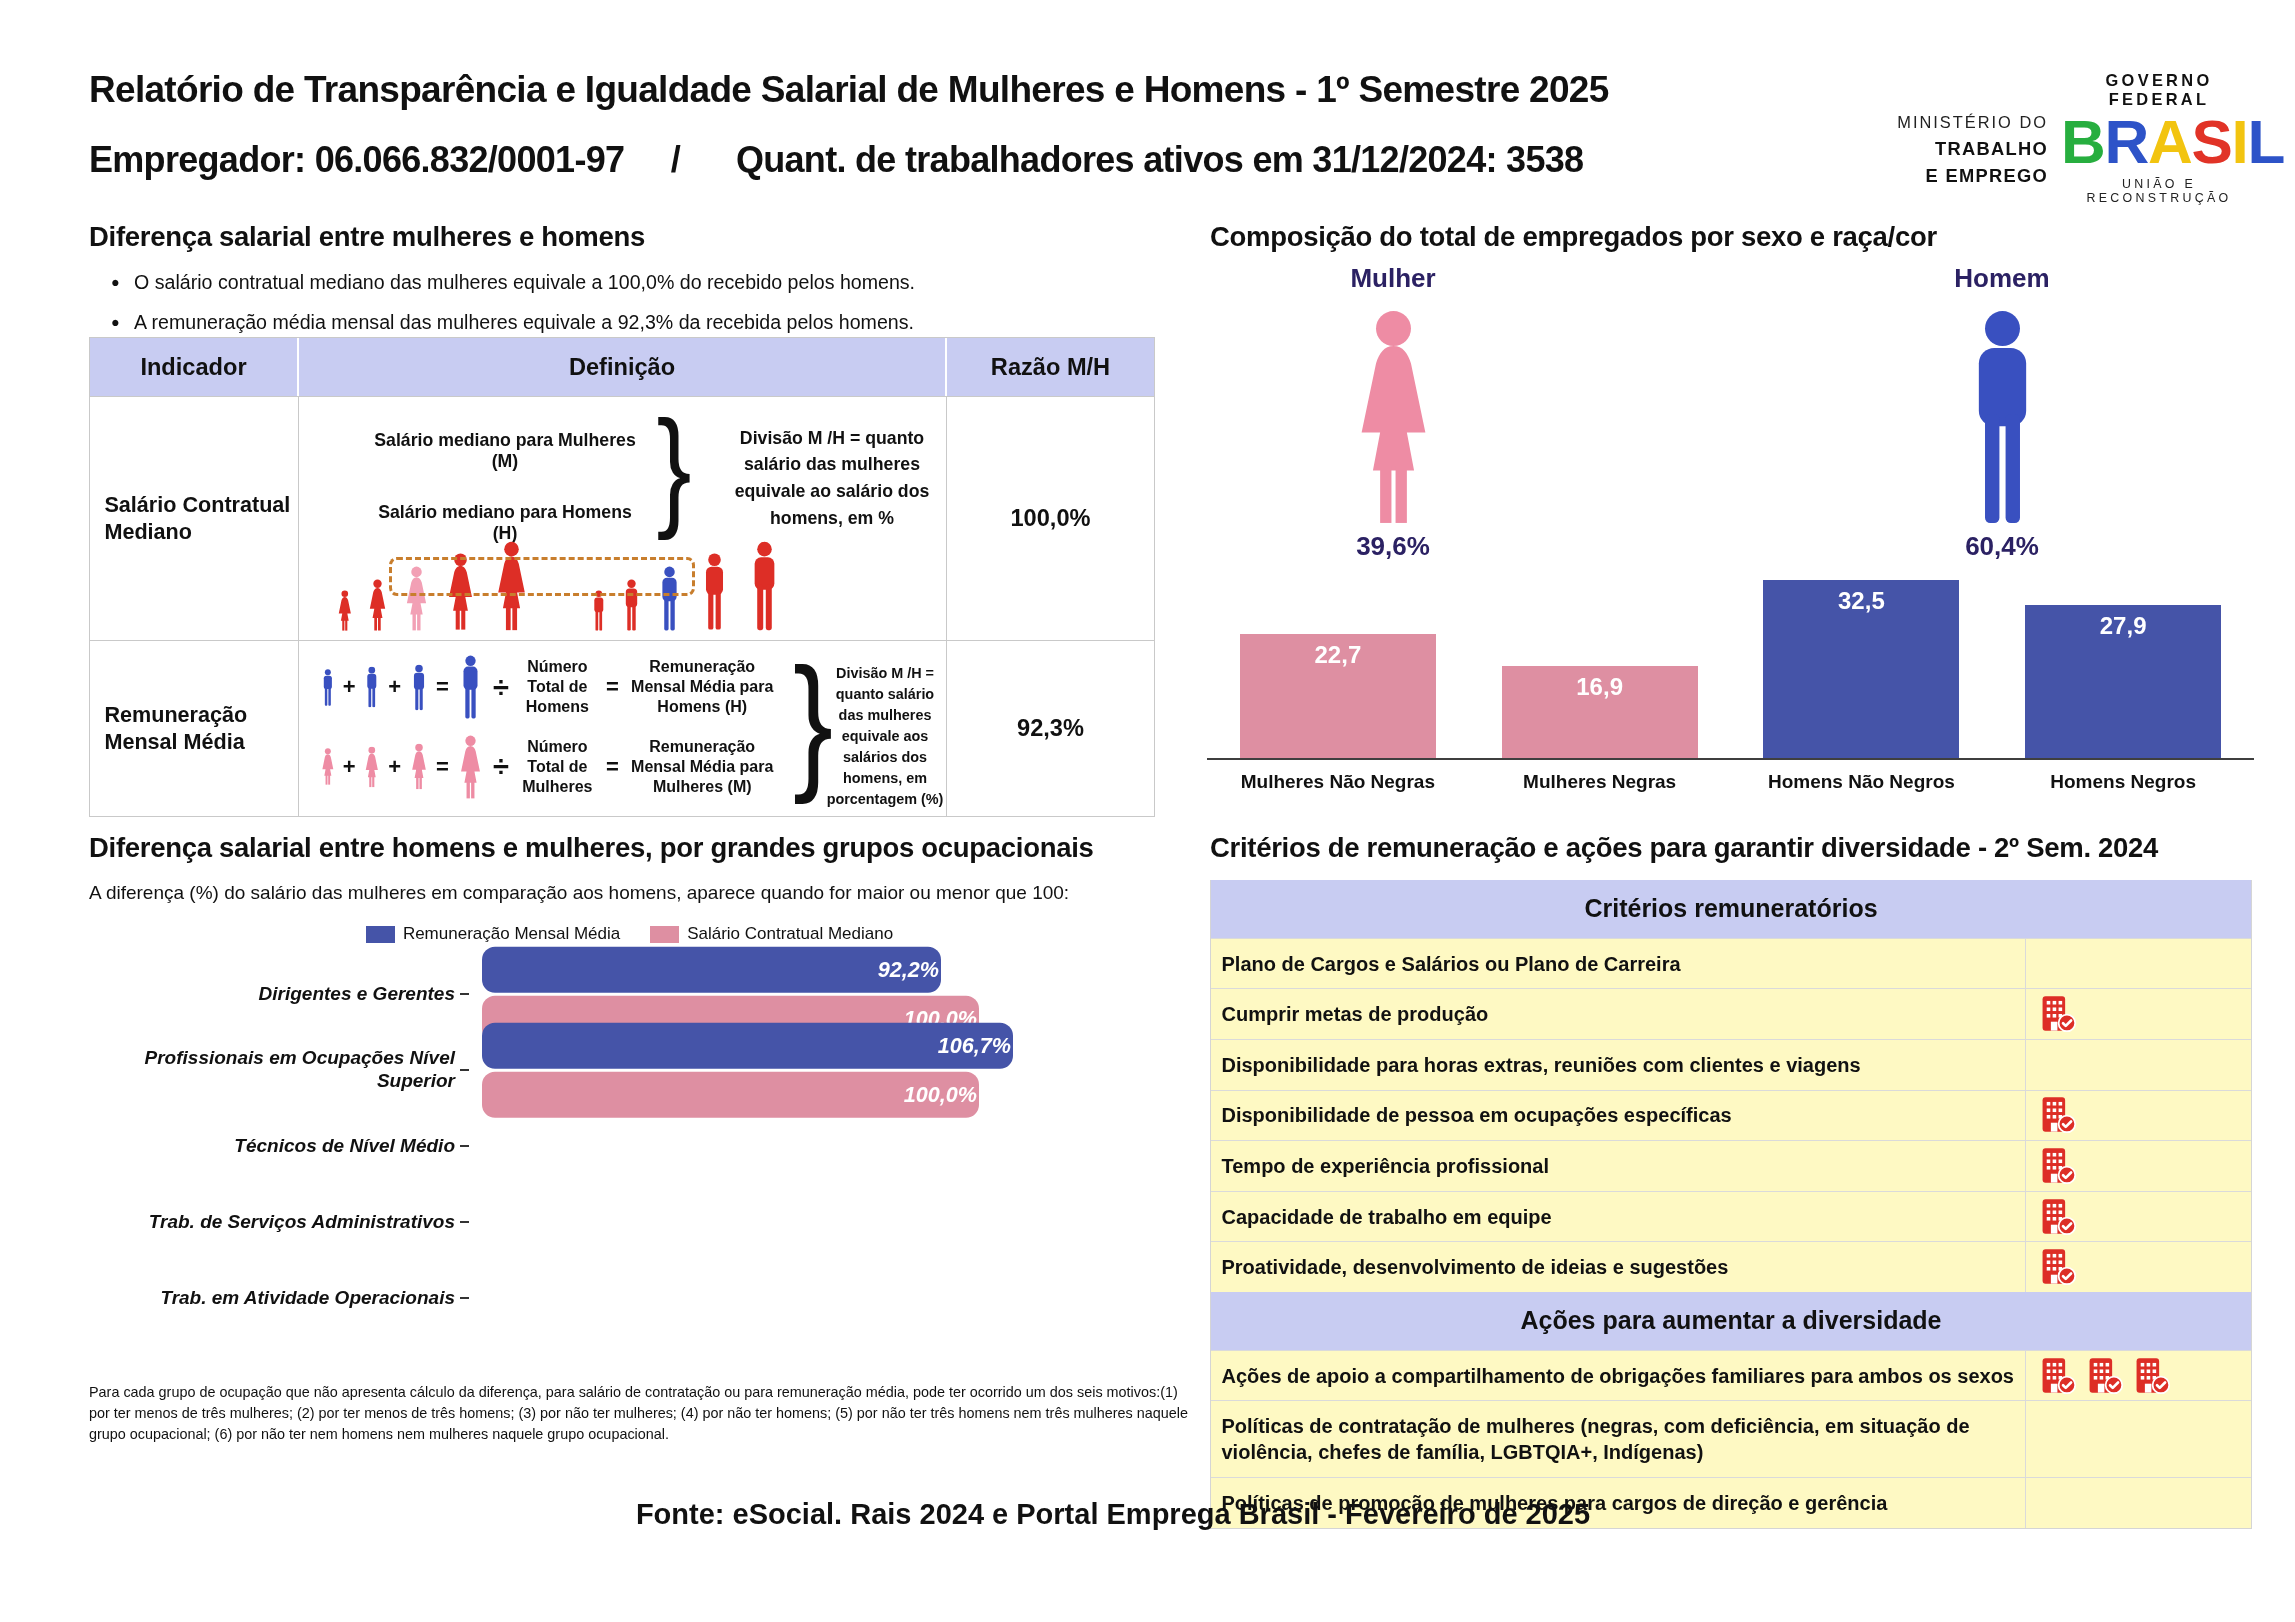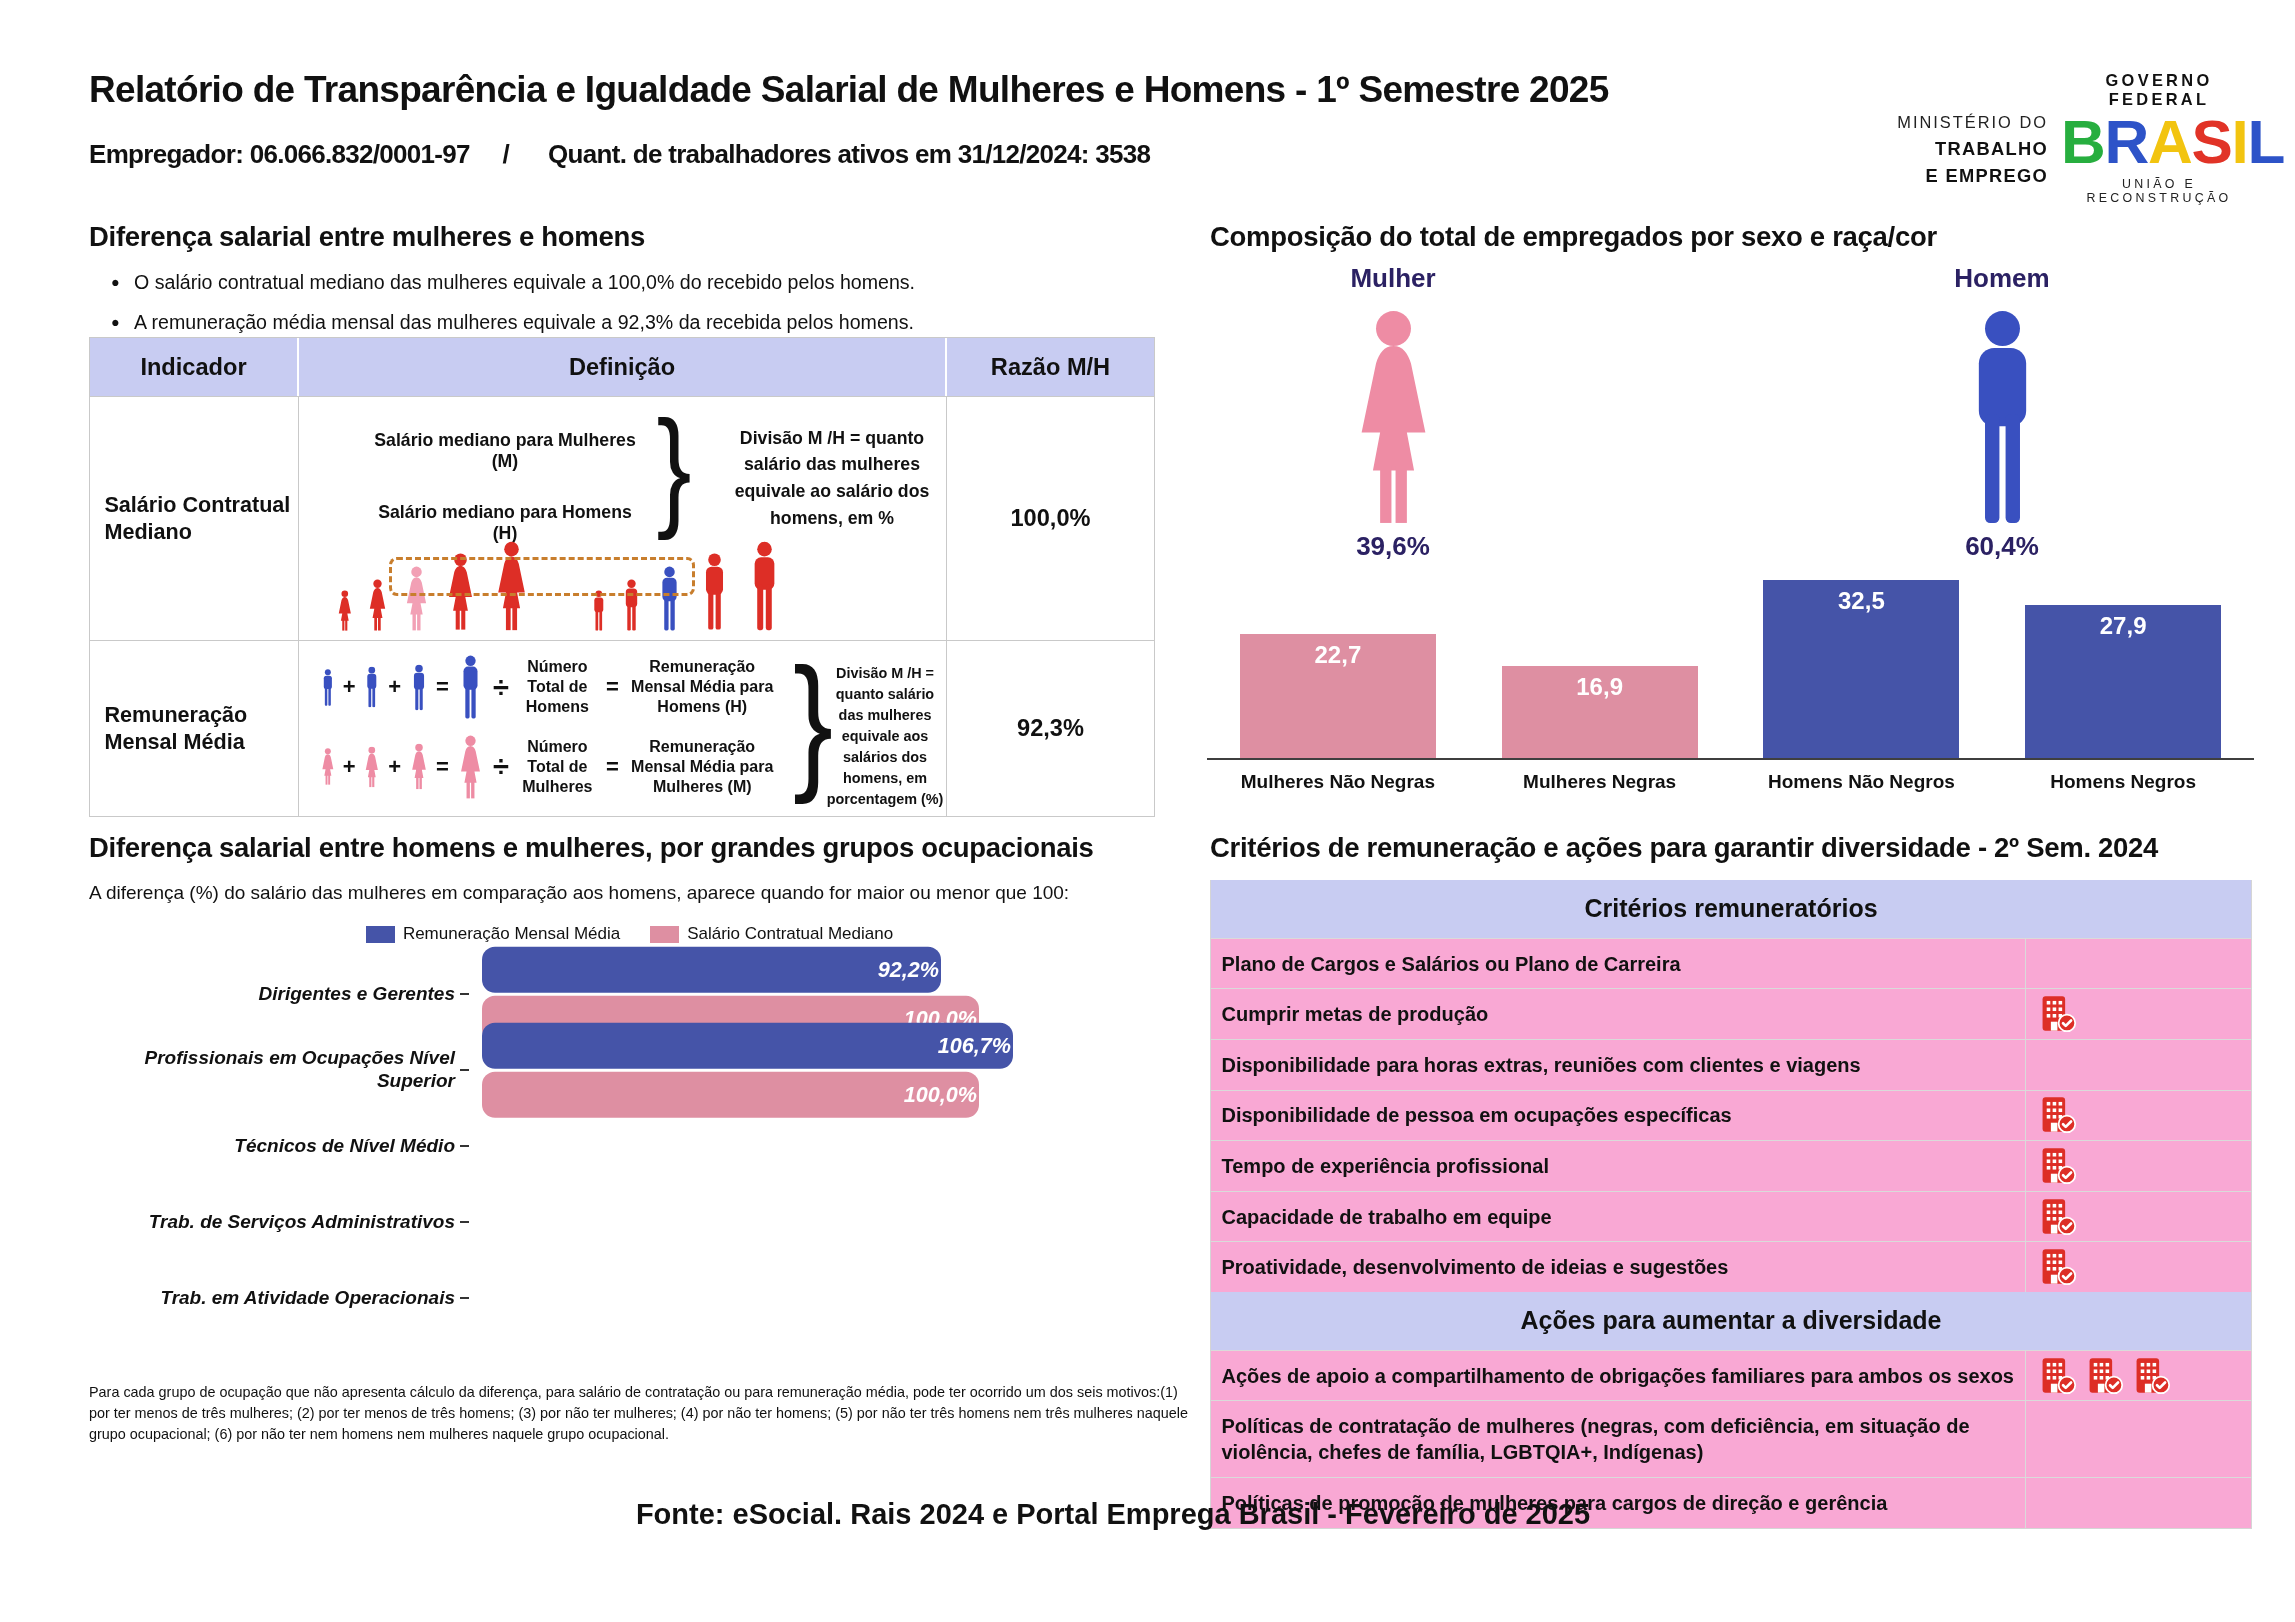--- a/index.html
+++ b/index.html
@@ -3,21 +3,21 @@
 <meta charset="utf-8">
 <style>
   * { box-sizing: border-box; margin: 0; padding: 0; }
   html,body { background:#fff; }
   body { width:2295px; height:1622px; font-family:"Liberation Sans", sans-serif; color:#111; position:relative; }
   #page { position:absolute; inset:0; overflow:hidden; }
 
   
   .hdr { position:absolute; left:89px; top:69px; }
   .hdr-title { font-size:37px; font-weight:bold; letter-spacing:-0.7px; }
-  .hdr-emp { font-size:26px; font-weight:bold; margin-top:27.5px; white-space:pre-wrap; letter-spacing:-0.7px; }
+  .hdr-emp { font-size:36px; font-weight:bold; margin-top:27.5px; white-space:pre-wrap; letter-spacing:-0.7px; }
 
   .ministry { position:absolute; left:1858px; top:110px; width:190px; text-align:right; line-height:1.5; }
   .ministry .m1 { font-size:16.4px; letter-spacing:2px; color:#222; }
   .ministry .m2, .ministry .m3 { font-size:18.3px; font-weight:bold; letter-spacing:1.3px; color:#111; }
 
   .gov { position:absolute; left:2061px; top:71px; width:196px; text-align:center; }
   .gov-top { font-size:16.4px; font-weight:bold; letter-spacing:3.3px; }
   .gov-word { font-size:62px; font-weight:900; line-height:1.0; letter-spacing:-1.3px; margin-top:2px; }
   .gov-bottom { font-size:12.4px; letter-spacing:3.3px; margin-top:3.9px; color:#222; }
 
@@ -84,21 +84,21 @@
   .hlab { width:366px; text-align:right; font-size:19px; font-weight:bold; line-height:1.2; }
   .htick { width:9.2px; height:2.6px; background:#333; margin-left:5.2px; }
   .hbars { position:absolute; left:393px; top:50%; transform:translateY(-50%); display:flex; flex-direction:column; gap:2.6px; }
   .hbar { height:46px; display:flex; align-items:center; justify-content:flex-end; color:#fff; font-weight:bold; font-size:21.6px; padding-right:2px;border-radius:13px; }
 
   .footnote { position:absolute; left:89px; top:1382px; width:1106px; font-size:14.4px; line-height:1.45; }
 
   
   .crit-table { position:absolute; left:1210px; top:880px; width:1042px; border:1.3px solid #D5D5D5; border-top:none; }
   .crit-band { background:#C8CCF2; text-align:center; font-size:25px; font-weight:bold; padding:14.4px 0; }
-  .crit-row { display:grid; grid-template-columns:1fr 226px; border-top:1.3px solid #DADADA; background:#f9a8d4; }
+  .crit-row { display:grid; grid-template-columns:1fr 226px; border-top:1.3px solid #DADADA; background:#fef9c3; }
   .crit-label { font-size:20px; font-weight:bold; padding:11.8px 6.5px 11.8px 10.5px; line-height:1.3; display:flex; align-items:center; }
   .crit-icons { border-left:1.3px solid #DADADA; display:flex; align-items:center; gap:9.2px; padding-left:13px; }
   .crit-icon { color:#DD2E26; }
 
   .footer { position:absolute; left:0; top:1498px; width:2226px; text-align:center; font-size:29px; font-weight:bold; }
 
   .person { display:block; }
 </style>
 </head>
 <body>

